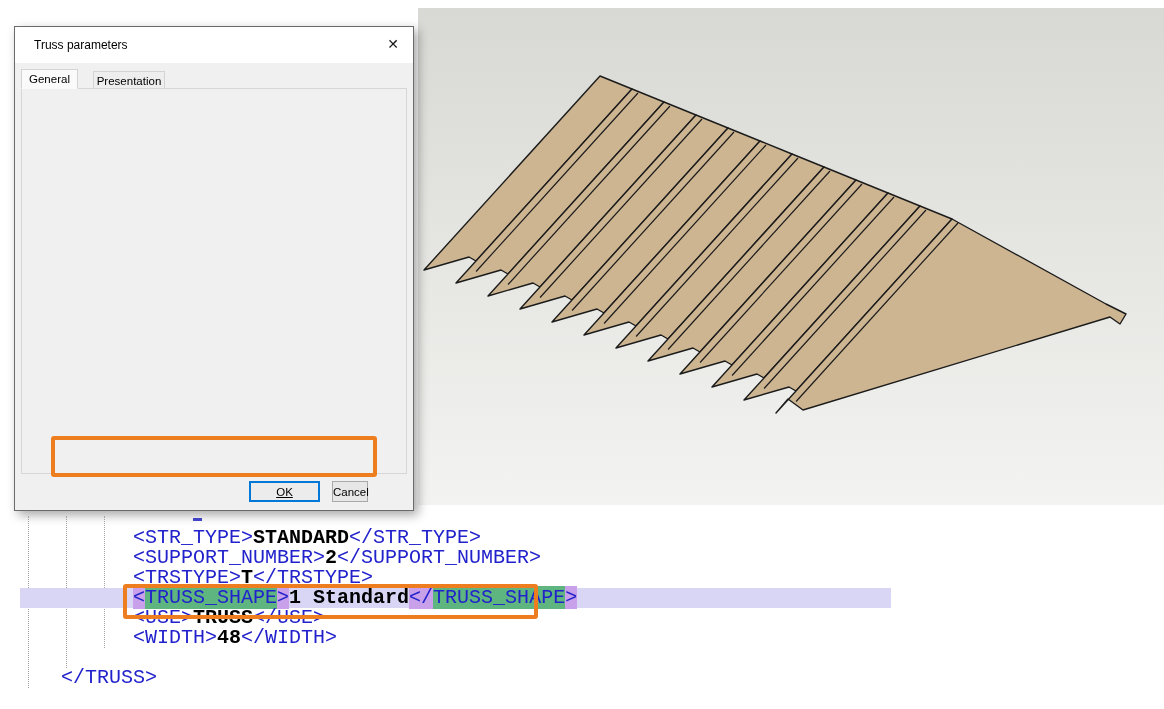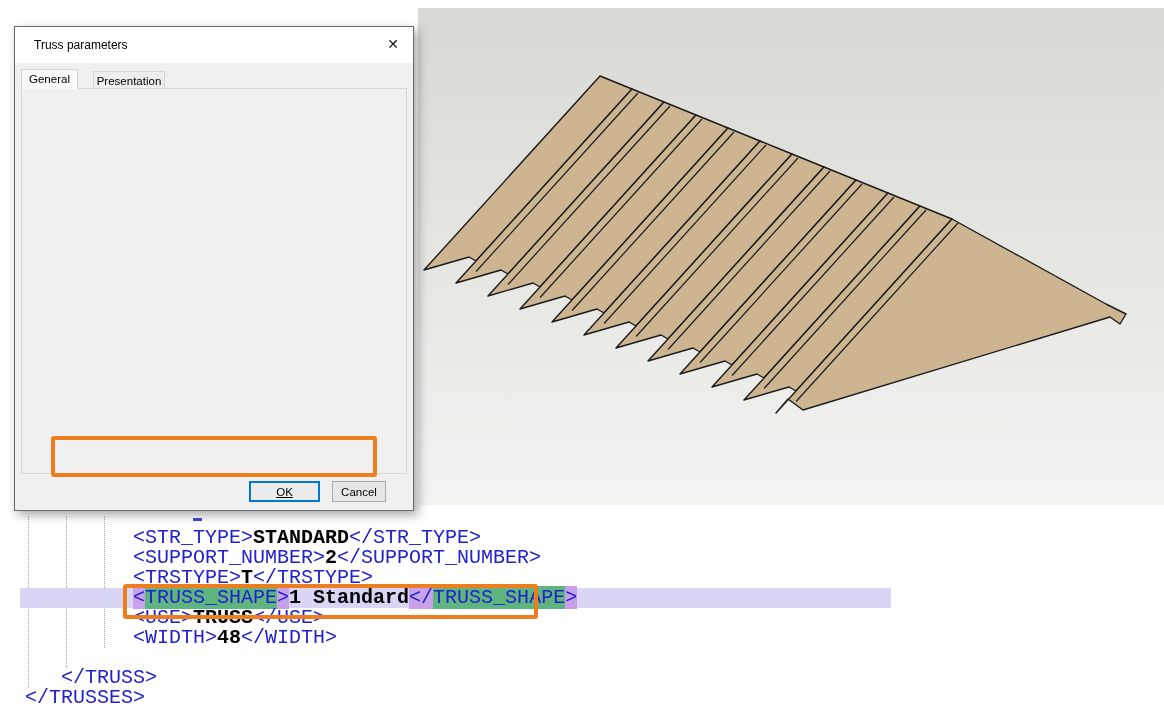--- a/index.html
+++ b/index.html
@@ -53,21 +53,21 @@
   .radio{display:inline-block;width:13px;height:13px;box-sizing:border-box;border:1px solid #4a4a4a;
          border-radius:50%;background:#fff;vertical-align:-2px;}
   .radio.sel{position:relative;}
   .radio.sel::after{content:'';position:absolute;left:2.5px;top:2.5px;width:6px;height:6px;border-radius:50%;background:#111;}
   .ropt{position:absolute;top:2px;white-space:nowrap;}
   .ropt span.rtext{margin-left:4px;}
   .btn{position:absolute;box-sizing:border-box;background:#e7e7e7;border:1px solid #a9a9a9;
        font-size:11.5px;font-family:"Liberation Sans",sans-serif;text-align:center;cursor:pointer;padding:0;}
   #select-btn{left:49px;top:88px;width:39px;height:17px;background:#ededed;border-color:#969696;}
   #ok-btn{left:234px;top:454px;width:71px;height:21px;border:2px solid #0078d7;background:#ececec;text-decoration:underline;}
-  #cancel-btn{left:317px;top:454px;width:54px;height:21px;}
+  #cancel-btn{left:317px;top:454px;width:36px;height:21px;text-align:right;}
   .annot{position:absolute;border:4px solid #ee7d1f;border-radius:3px;z-index:8;pointer-events:none;}
   #shape-annot{left:36px;top:409px;width:318px;height:33px;}
 
   
   #xmlview{position:absolute;left:0;top:512px;width:1164px;height:197px;
            font-family:"Liberation Mono",monospace;font-size:20px;}
   .guide{position:absolute;width:0;border-left:1px dotted #a3a3a3;}
   #g1{left:28px;top:4px;height:172px;}
   #g2{left:66px;top:4px;height:152px;}
   #g3{left:104px;top:4px;height:132px;}
@@ -233,16 +233,15 @@
 
   <div class="xline ind3" style="top:16px"><span class="xtag">&lt;STR_TYPE&gt;</span><span class="xval">STANDARD</span><span class="xtag">&lt;/STR_TYPE&gt;</span></div>
   <div class="xline ind3" style="top:36px"><span class="xtag">&lt;SUPPORT_NUMBER&gt;</span><span class="xval">2</span><span class="xtag">&lt;/SUPPORT_NUMBER&gt;</span></div>
   <div class="xline ind3" style="top:56px"><span class="xtag">&lt;TRSTYPE&gt;</span><span class="xval">T</span><span class="xtag">&lt;/TRSTYPE&gt;</span></div>
 
   <div class="xline ind3" style="top:76px" id="xl-hl"><span class="hl-purple">&lt;</span><span class="hl-green">TRUSS_SHAPE</span><span class="hl-purple">&gt;</span><span class="xval">1 Standard</span><span class="hl-purple">&lt;/</span><span class="hl-green">TRUSS_SHAPE</span><span class="hl-purple">&gt;</span></div>
 
   <div class="xline ind3" style="top:96px"><span class="xtag">&lt;USE&gt;</span><span class="xval">TRUSS</span><span class="xtag">&lt;/USE&gt;</span></div>
   <div class="xline ind3" style="top:116px"><span class="xtag">&lt;WIDTH&gt;</span><span class="xval">48</span><span class="xtag">&lt;/WIDTH&gt;</span></div>
   <div class="xline ind1" style="top:156px"><span class="xtag">&lt;/TRUSS&gt;</span></div>
-  <div class="xline ind0" style="top:176px"><span class="xtag">&lt;/TRUSSES&gt;</span></div>
 
   <div class="annot" id="xml-annot"></div>
 </div>
 
 </body></html>

